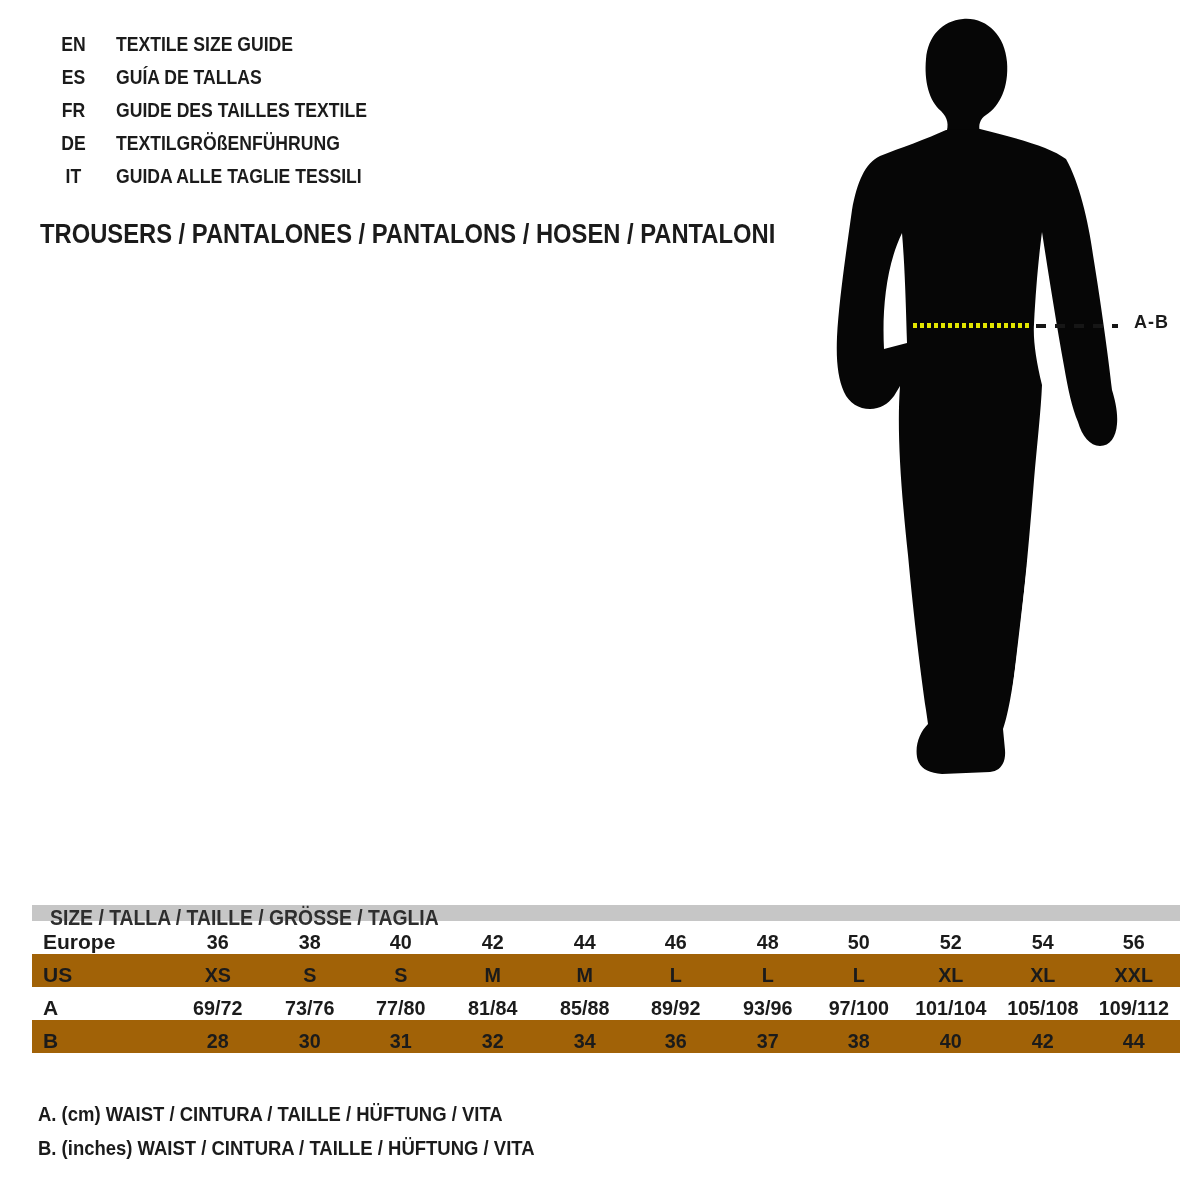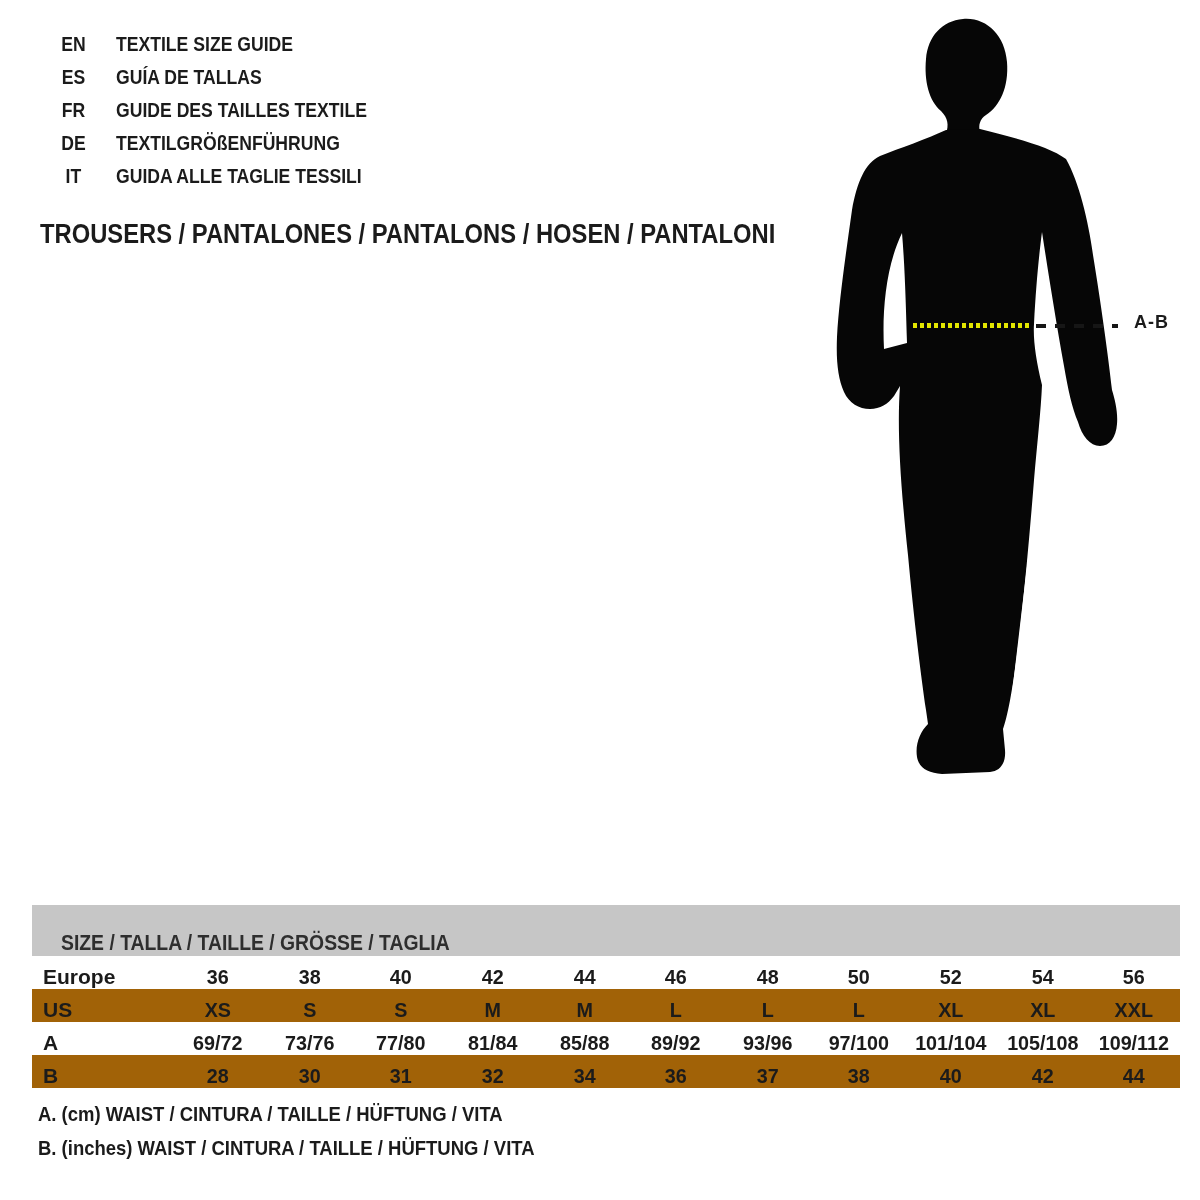--- a/index.html
+++ b/index.html
@@ -17,22 +17,22 @@
   .title-man{position:absolute;left:38px;top:851px;font-size:22px;font-weight:bold;}
   
   .fig{position:absolute;left:820px;top:10px;width:320px;height:770px;}
   .dots-yellow{position:absolute;left:913px;top:323px;width:117px;height:5px;
     background:repeating-linear-gradient(90deg,#e3e600 0 4px,transparent 4px 7px);}
   .dash-black{position:absolute;left:1036px;top:324px;width:82px;height:4px;
     background:repeating-linear-gradient(90deg,#161616 0 10px,transparent 10px 19px);}
   .ab-label{position:absolute;left:1122px;top:312px;font-size:18px;font-weight:bold;letter-spacing:1px;margin-left:12px;}
   
   .size-table{position:absolute;left:32px;top:905px;width:1148px;font-weight:bold;}
-  .t-header{height:51px;background:#c6c6c6;display:flex;align-items:flex-end;
-    padding-left:29px;font-size:22px;color:#2e2e2e;box-sizing:border-box;}
+  .t-header{height:16px;background:#c6c6c6;display:flex;align-items:flex-start;
+    padding-left:18px;font-size:22px;color:#2e2e2e;box-sizing:border-box;}
   .t-row{height:33px;display:flex;align-items:flex-end;font-size:21px;}
   .t-row.gray{background:#a16207;}
   .t-label{width:140px;flex:0 0 140px;padding-left:11px;box-sizing:border-box;}
   .t-cell{flex:1;text-align:center;transform:scaleX(0.94);}
   
   .notes{position:absolute;left:38px;top:1102px;font-size:21px;font-weight:bold;}
   .note-line{height:34px;display:flex;}
   .sil{fill:#060606;}
   .silgap{fill:#ffffff;}
 </style>

